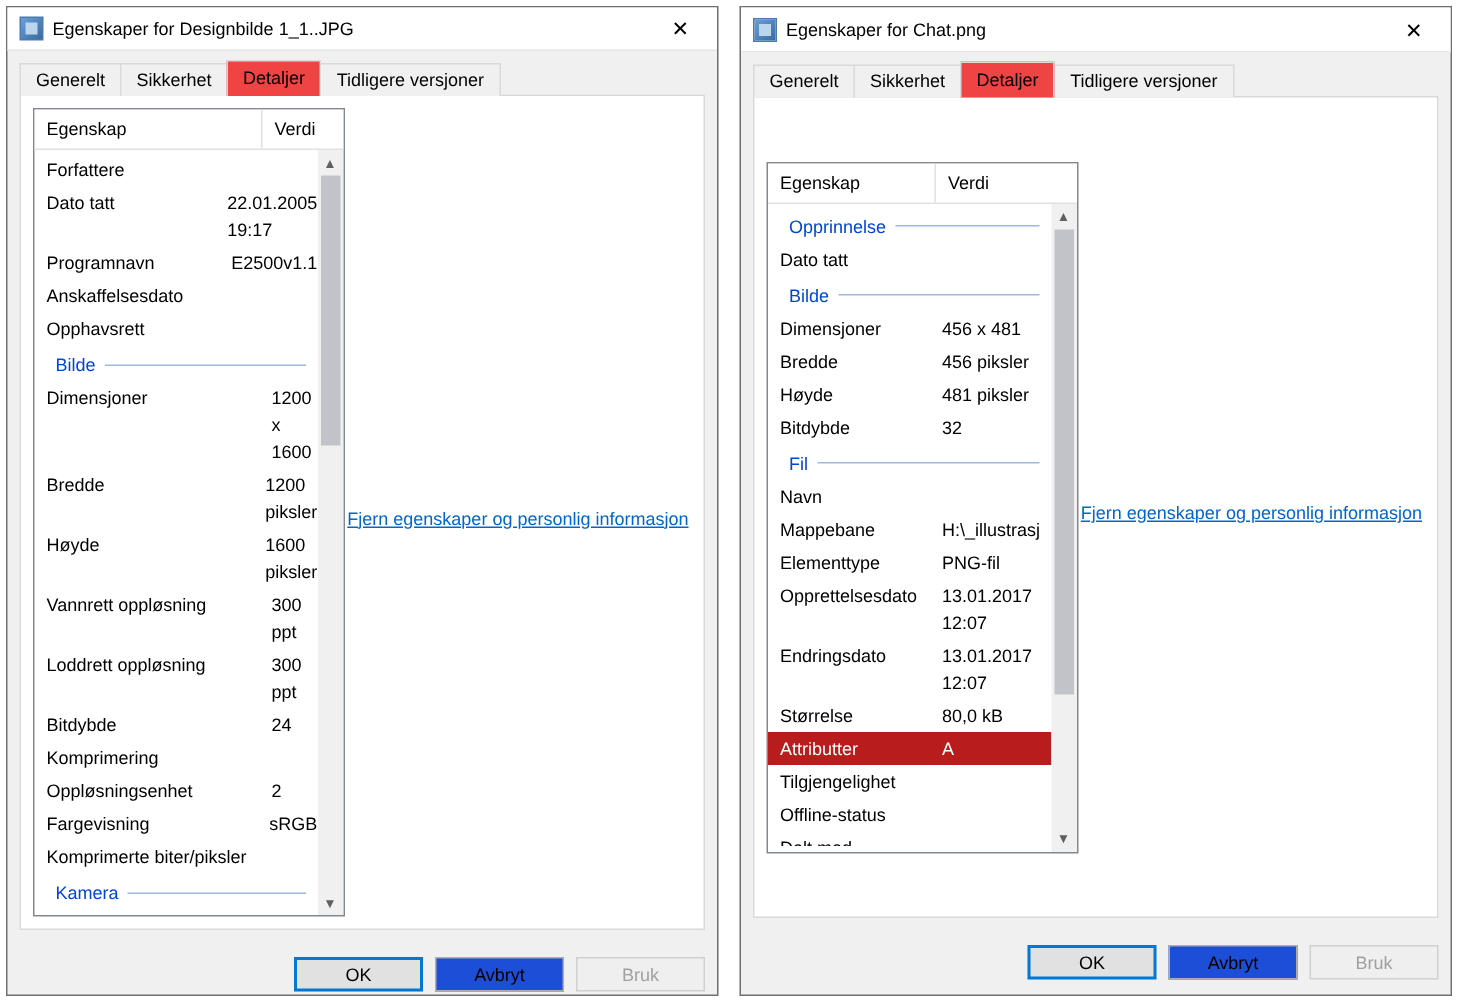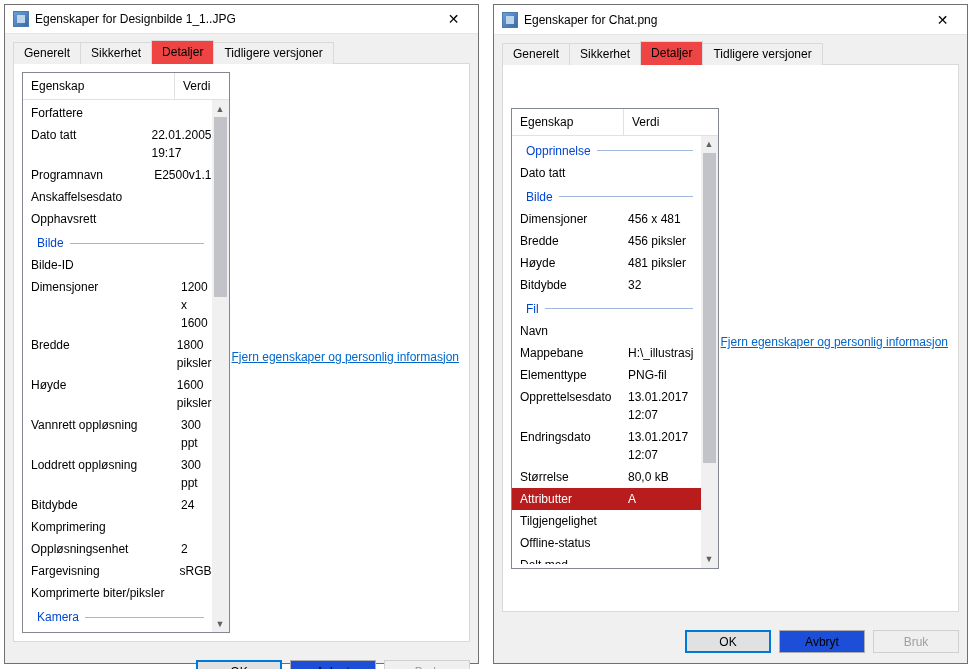--- a/index.html
+++ b/index.html
@@ -260,30 +260,26 @@
               </div>
             <div class="prop-row">
                 <div class="pname">Opphavsrett</div>
                 <div class="pval"></div>
               </div>
             <div class="section">
                 <span class="sect-label">Bilde</span>
                 <span class="sect-line"></span>
               </div>
             <div class="prop-row">
-                <div class="pname">Bilde-ID</div>
-                <div class="pval"></div>
-              </div>
-            <div class="prop-row">
                 <div class="pname">Dimensjoner</div>
                 <div class="pval">1200 x 1600</div>
               </div>
             <div class="prop-row">
                 <div class="pname">Bredde</div>
-                <div class="pval">1800 piksler</div>
+                <div class="pval">1200 piksler</div>
               </div>
             <div class="prop-row">
                 <div class="pname">Høyde</div>
                 <div class="pval">1600 piksler</div>
               </div>
             <div class="prop-row">
                 <div class="pname">Vannrett oppløsning</div>
                 <div class="pval">300 ppt</div>
               </div>
             <div class="prop-row">

